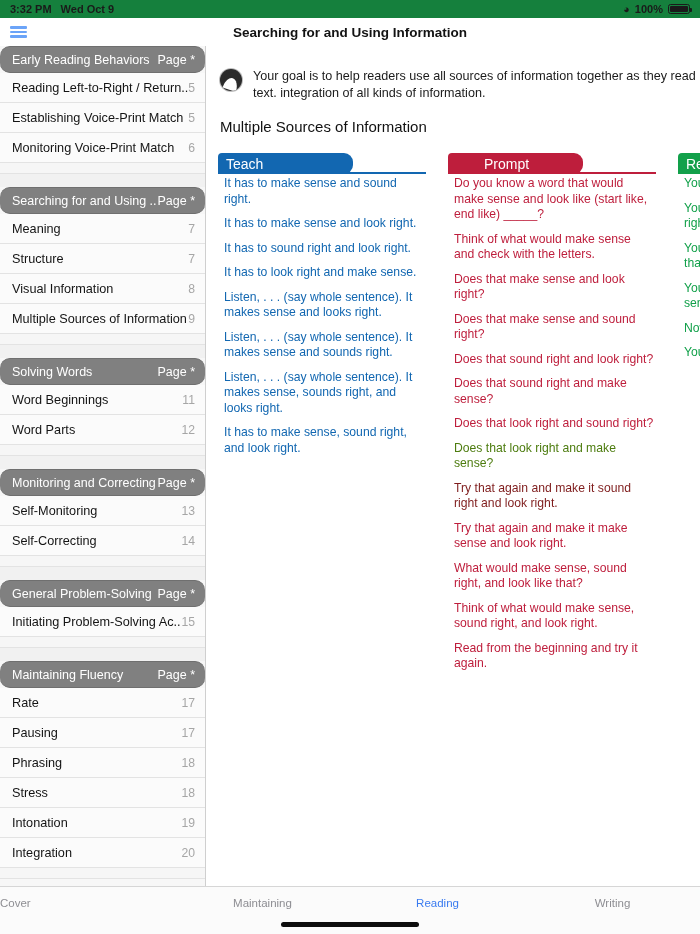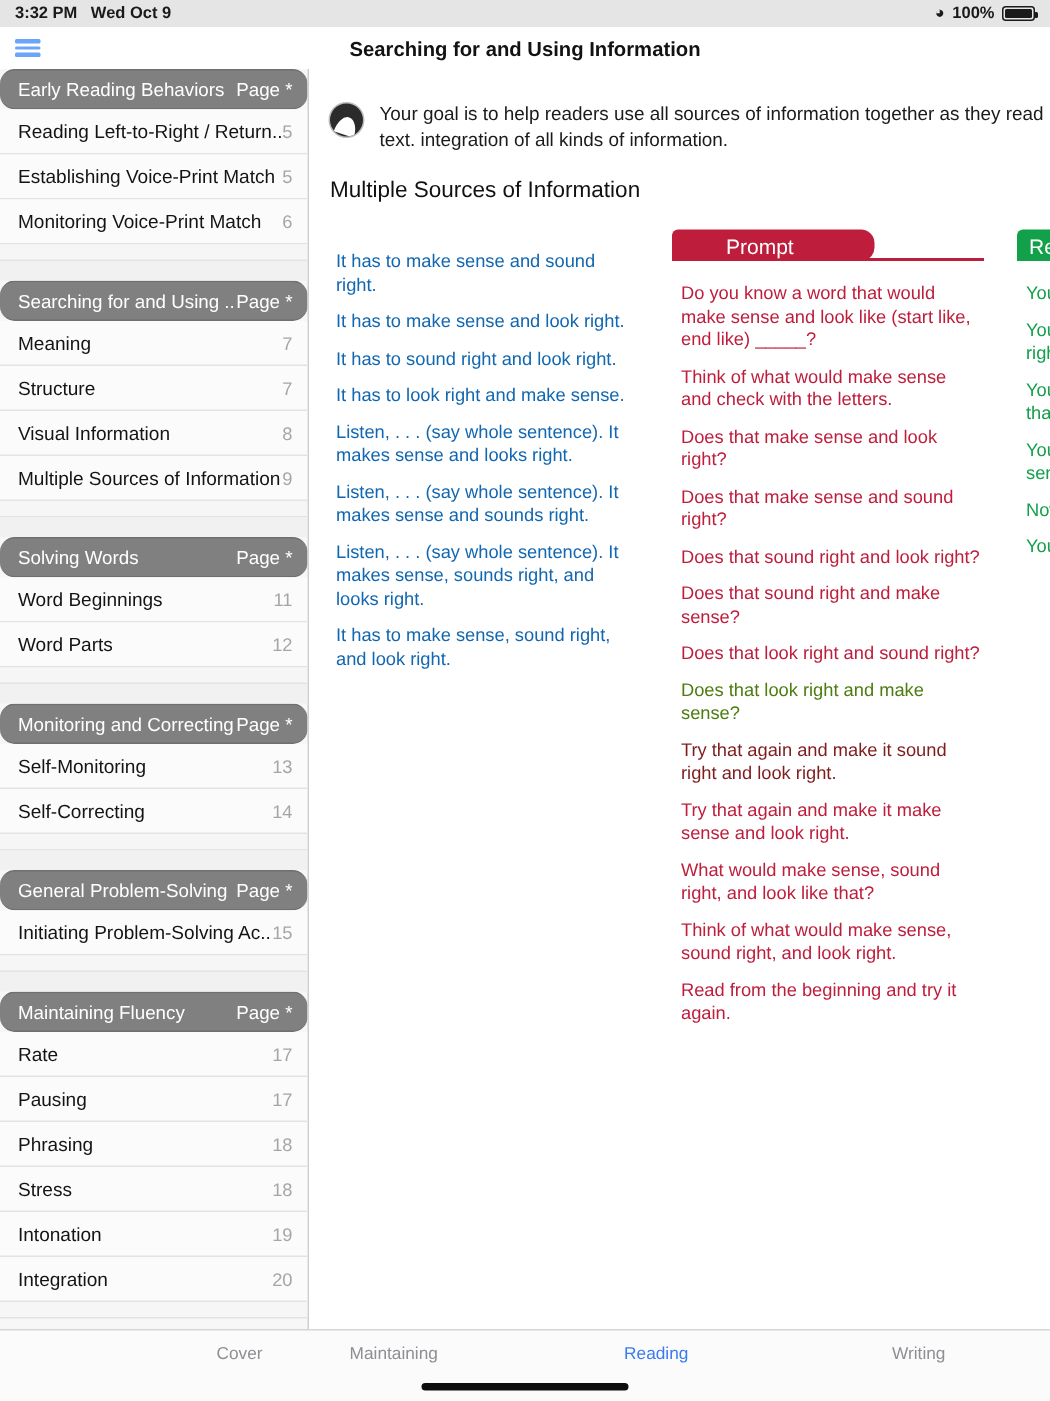--- a/index.html
+++ b/index.html
@@ -10,21 +10,21 @@
     overflow:hidden;
     -webkit-font-smoothing:antialiased;
   }
 
   
   .statusbar{
     height:18px; width:100%;
     display:flex; align-items:center;
     font-size:11px; font-weight:bold; color:#1a1a1a;
     padding:0 10px 0 10px;
-    background:#e5e5e5;
+    background:#15803d;
   }
   .sb-left{ display:flex; align-items:center; gap:9px; }
   .sb-right{ margin-left:auto; display:flex; align-items:center; gap:5px; }
   .wifi-glyph{ font-size:11px; line-height:1; position:relative; top:0px;}
   .battery{
     display:inline-block; width:22px; height:10px;
     border:1.4px solid #1a1a1a; border-radius:2.5px; position:relative;
   }
   .battery:after{
     content:""; position:absolute; right:-3.4px; top:3px;
@@ -130,21 +130,21 @@
     min-width:135px;
     border-radius:4px 9px 9px 0;
     display:flex; align-items:center;
     color:#ffffff; font-size:14px;
     z-index:2;
   }
   .col-rule{
     position:absolute; left:0; right:16px; bottom:0px;
     height:2.5px; z-index:1;
   }
-  .col-list{ padding:14px 18px 0 12px; }
+  .col-list{ padding:2px 18px 0 12px; }
   .col-list p{
     font-size:12.2px; line-height:15.5px;
     margin-bottom:9px;
   }
 </style>
 </head>
 <body>
 
 <div class="statusbar">
   <div class="sb-left">
@@ -285,20 +285,24 @@
 
     <div class="goal">
       <div class="goal-icon"></div>
       <div class="goal-text">Your goal is to help readers use all sources of information together as they read text. integration of all kinds of information.</div>
     </div>
 
     <div class="sec-title">Multiple Sources of Information</div>
 
     <div class="cols" id="cols">
         <div class="col">
+          <div class="col-head">
+            <div class="col-rule" style="background: rgb(18, 103, 177);"></div>
+            <div class="col-tab" style="background: rgb(18, 103, 177);">Teach</div>
+          </div>
           <div class="col-list">
             <p style="color: rgb(18, 103, 177);">It has to make sense and sound right.</p>
             <p style="color: rgb(18, 103, 177);">It has to make sense and look right.</p>
             <p style="color: rgb(18, 103, 177);">It has to sound right and look right.</p>
             <p style="color: rgb(18, 103, 177);">It has to look right and make sense.</p>
             <p style="color: rgb(18, 103, 177);">Listen, . . . (say whole sentence). It makes sense and looks right.</p>
             <p style="color: rgb(18, 103, 177);">Listen, . . . (say whole sentence). It makes sense and sounds right.</p>
             <p style="color: rgb(18, 103, 177);">Listen, . . . (say whole sentence). It makes sense, sounds right, and looks right.</p>
             <p style="color: rgb(18, 103, 177);">It has to make sense, sound right, and look right.</p>
           </div>
@@ -337,19 +341,19 @@
             <p style="color: rgb(18, 160, 74);">Now it makes sense and looks right.</p>
             <p style="color: rgb(18, 160, 74);">You checked it all the way through.</p>
           </div>
         </div>
       </div>
   </div>
 </div>
 
 <div style="position:absolute;left:0;right:0;bottom:0;height:48px;background:#fbfbfb;border-top:1px solid #d6d6d6;">
   <div id="tabbar" style="display:flex;height:32px;align-items:center;">
-      <div style="flex: 1 1 0%; text-align: right; font-size: 11.5px; color: rgb(142, 142, 147);">Cover</div>
+      <div style="flex: 1 1 0%; text-align: left; font-size: 11.5px; color: rgb(142, 142, 147);">Cover</div>
       <div style="flex: 1 1 0%; text-align: center; font-size: 11.5px; color: rgb(142, 142, 147);">Maintaining</div>
       <div style="flex: 1 1 0%; text-align: center; font-size: 11.5px; color: rgb(58, 123, 240);">Reading</div>
       <div style="flex: 1 1 0%; text-align: center; font-size: 11.5px; color: rgb(142, 142, 147);">Writing</div>
     </div>
   <div style="position:absolute;bottom:7px;left:50%;transform:translateX(-50%);width:138px;height:5px;background:#0d0d0d;border-radius:3px;"></div>
 </div>
 
 </body></html>

